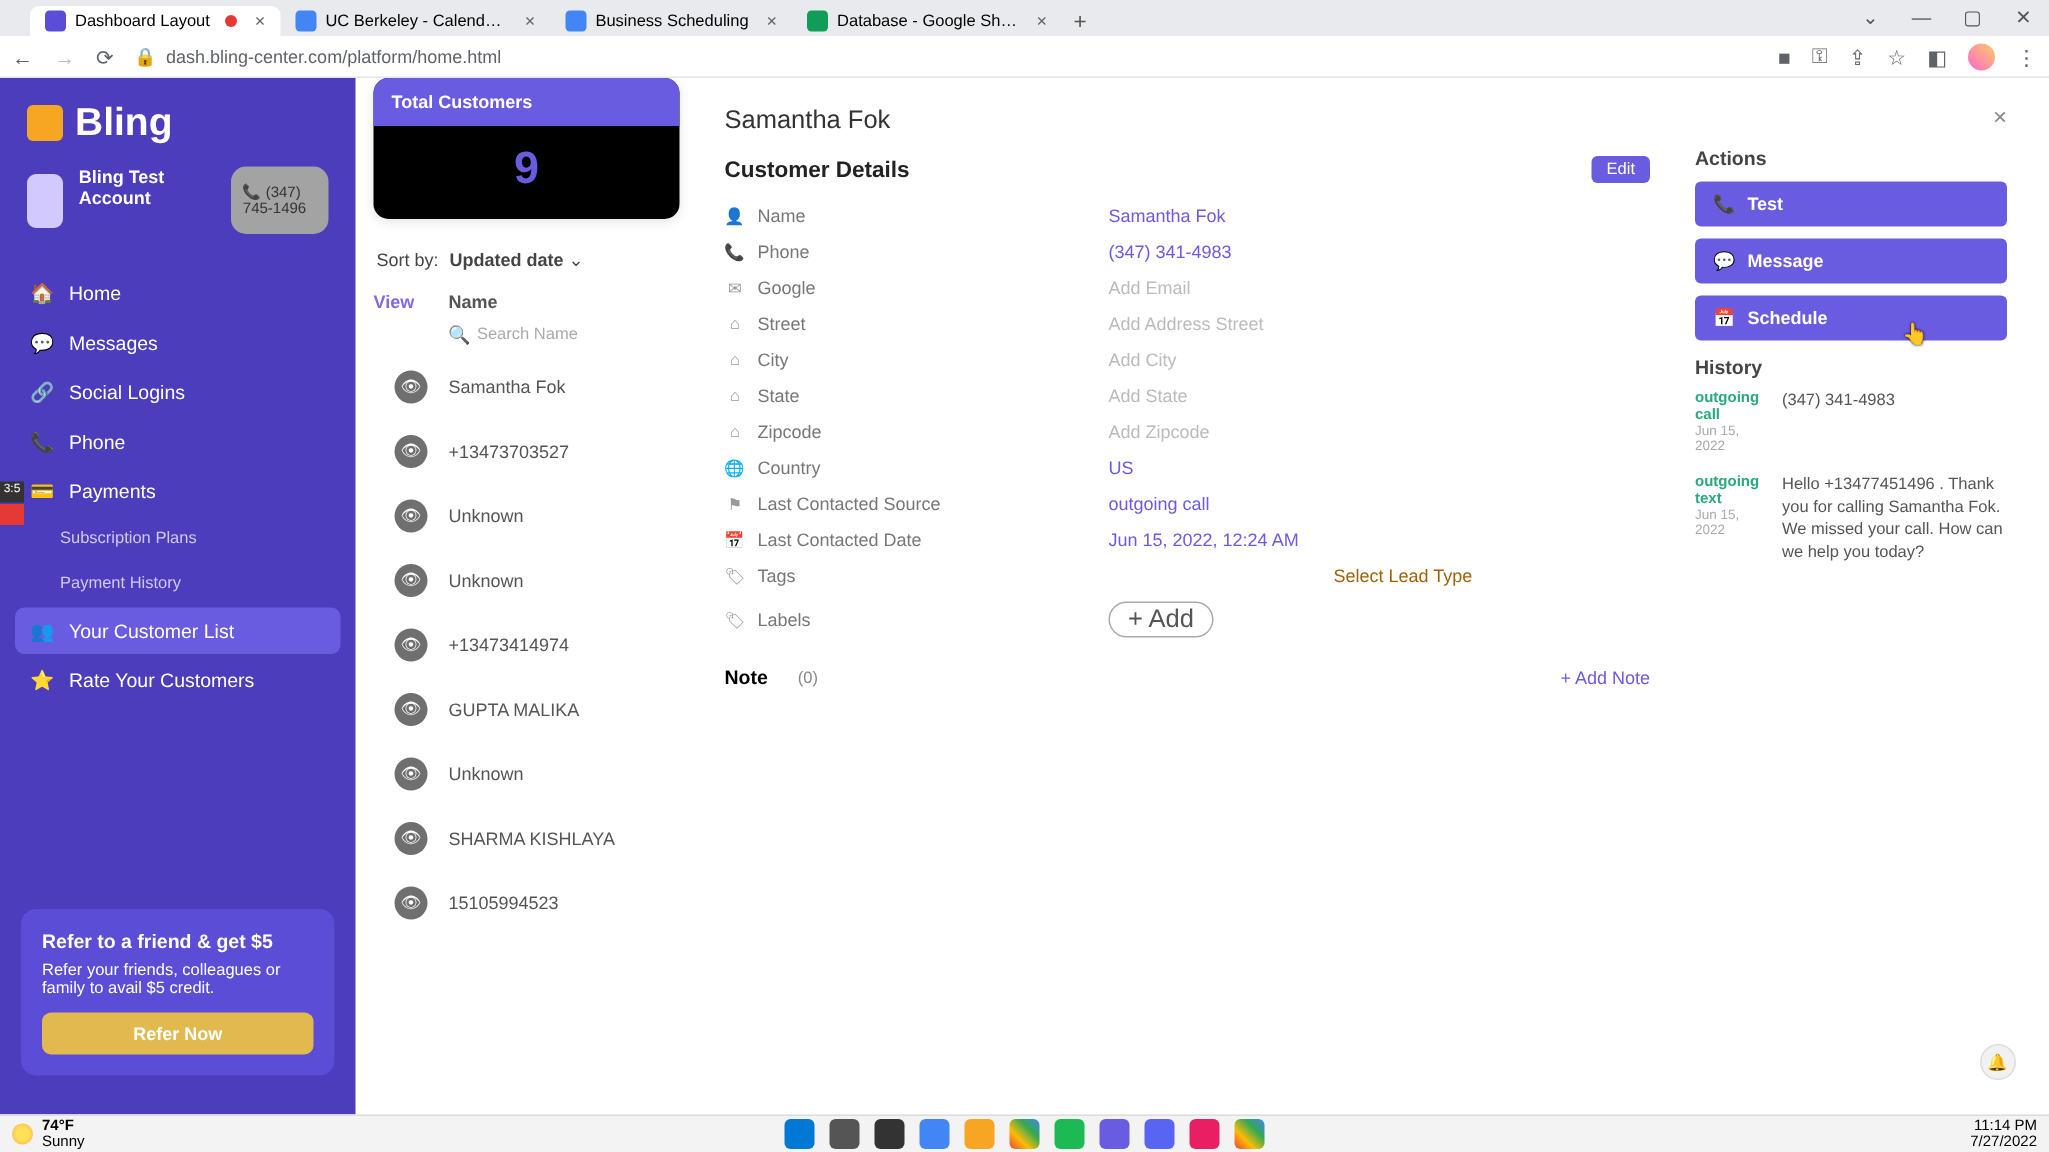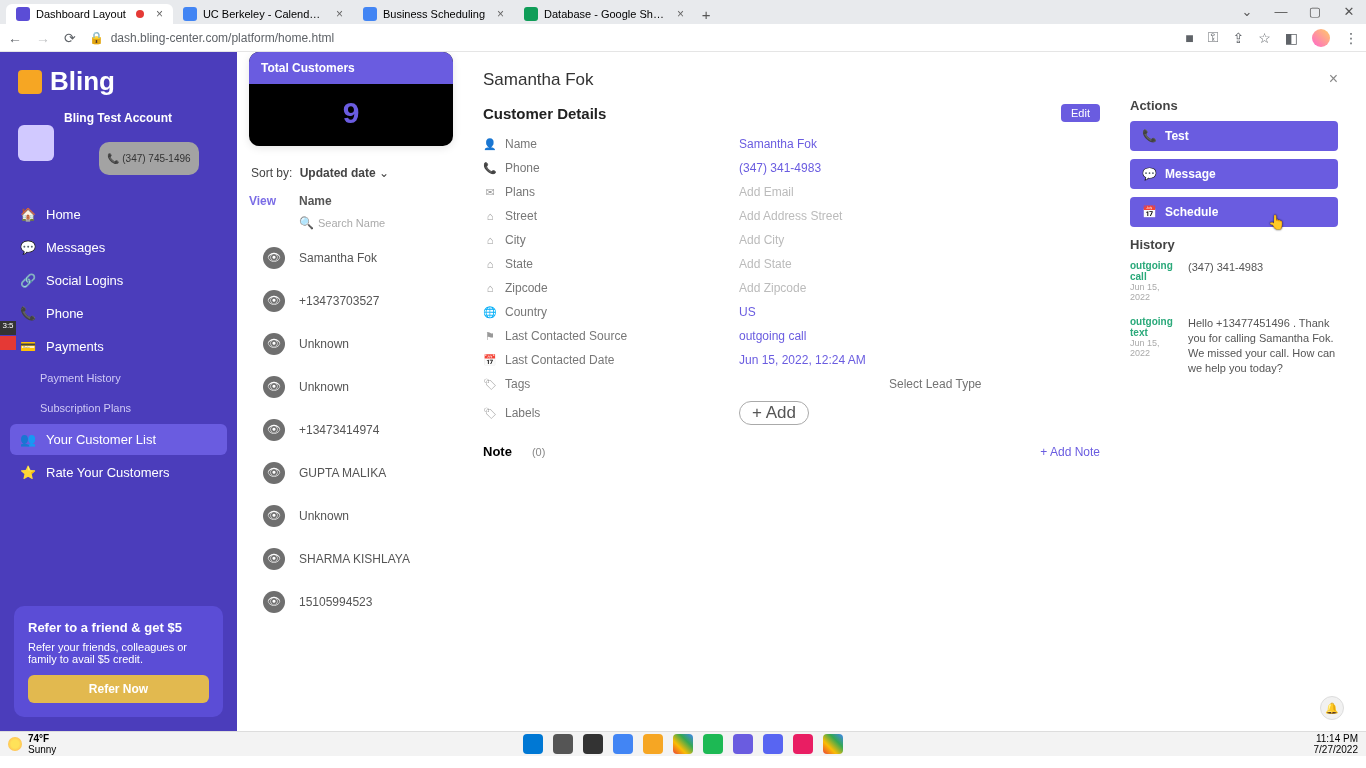--- a/index.html
+++ b/index.html
@@ -1,19 +1,19 @@
 <!DOCTYPE html>
 <html><head>
 <meta charset="utf-8">
 <style>
   * { box-sizing: border-box; margin: 0; padding: 0; font-family: "Segoe UI", Arial, sans-serif; }
   body { width: 1366px; height: 768px; overflow: hidden; background: #fff; position: relative; }
 
   
-  .browser-tabs { height: 24px; background: #e8eaed; display: flex; align-items: stretch; padding-left: 6px; padding-top: 4px; }
+  .browser-tabs { height: 24px; background: #e8eaed; display: flex; align-items: stretch; padding-left: 20px; padding-top: 4px; }
   .tab { display: flex; align-items: center; padding: 0 10px; border-radius: 6px 6px 0 0; font-size: 11px; gap: 6px; max-width: 180px; min-width: 0; cursor: default; }
   .tab.active { background: #fff; }
   .tab .favicon { width: 14px; height: 14px; border-radius: 3px; background: #5b4dd6; display: inline-block; flex: none; }
   .tab .favicon.g { background: #0f9d58; }
   .tab .favicon.b { background: #4285f4; }
   .tab .title { white-space: nowrap; overflow: hidden; text-overflow: ellipsis; }
   .tab .close { font-size: 12px; color: #666; margin-left: 6px; }
   .tab .rec { width: 8px; height: 8px; background: #e53935; border-radius: 50%; display: inline-block; margin-left: 4px; }
   .newtab { width: 24px; display: flex; align-items: center; justify-content: center; font-size: 15px; color: #555; }
   .win-controls { margin-left: auto; display: flex; }
@@ -26,21 +26,21 @@
   .avatar-ic { width: 18px; height: 18px; border-radius: 50%; background: linear-gradient(45deg,#f6c,#fc6); display: inline-block; }
 
   
   .app { display: flex; height: 691px; }
 
   .sidebar { width: 237px; background: #4b3dbb; color: #fff; display: flex; flex-direction: column; padding-bottom: 12px; }
   .brand { display: flex; align-items: center; gap: 8px; padding: 14px 18px 10px; font-size: 26px; font-weight: 700; }
   .brand .logo { width: 24px; height: 24px; background: #f6a623; border-radius: 4px; position: relative; }
   .profile { display: flex; align-items: center; gap: 10px; padding: 4px 18px 14px; }
   .profile .pic { width: 36px; height: 36px; background: #d1c9ff; border-radius: 6px; }
-  .profile .info { display: flex; flex-direction: column; gap: 17px; }
+  .profile .info { display: flex; flex-direction: row; gap: 3px; }
   .profile .name { font-size: 12px; font-weight: 600; }
   .profile .badge { background: #a3a3a3; color: #333; border-radius: 10px; padding: 11px 8px; font-size: 10px; width: fit-content; margin-left: 35px; }
 
   .nav { display: flex; flex-direction: column; padding: 10px 10px 0; gap: 2px; }
   .nav-item { display: flex; align-items: center; gap: 10px; padding: 8px 10px; font-size: 13px; border-radius: 6px; cursor: pointer; }
   .nav-item.active { background: #6a5ce0; }
   .nav-item.sub { padding-left: 30px; font-size: 11px; color: #cfc9f6; }
   .nav-item .ic { width: 16px; text-align: center; font-size: 13px; }
   .nav-item .ic.o { color: #f6a623; }
 
@@ -84,21 +84,21 @@
   .detail-left h2 { font-size: 17px; font-weight: 400; color: #333; margin-bottom: 14px; }
   .section-h { display: flex; align-items: center; margin-bottom: 10px; }
   .section-h h3 { font-size: 15px; font-weight: 700; color: #222; }
   .edit-btn { margin-left: auto; background: #6a5ce0; color: #fff; font-size: 11px; padding: 3px 10px; border-radius: 4px; cursor: pointer; }
 
   .field-row { display: flex; align-items: center; padding: 5px 0; font-size: 12px; }
   .field-row .lbl { width: 256px; color: #777; display: flex; align-items: center; gap: 8px; }
   .field-row .lbl .fi { width: 14px; color: #999; font-size: 11px; text-align: center; }
   .field-row .val { color: #6a5ce0; }
   .field-row .val.ph { color: #bbb; }
-  .field-row .val.dark { color: #737373; }
+  .field-row .val.dark { color: #a16207; }
   .add-pill { border: 1px solid #aaa; border-radius: 12px; font-size: 17px; padding: 1px 12px; color: #555; cursor: pointer; }
 
   .note-h { display: flex; align-items: center; margin-top: 14px; gap: 16px; }
   .note-h b { font-size: 13px; }
   .note-h span { font-size: 11px; color: #888; margin-left: 4px; }
   .note-h .add { margin-left: auto; color: #6a5ce0; font-size: 12px; cursor: pointer; }
 
   
   .actions { width: 208px; }
   .close-x { text-align: right; font-size: 16px; color: #888; cursor: pointer; margin-bottom: 10px; }
@@ -107,21 +107,21 @@
   .cursor-hand { position: absolute; right: 52px; bottom: -3px; font-size: 14px; color: #fff; text-shadow: 0 0 2px #000; }
 
   .hist h4 { margin: 10px 0 8px; }
   .hist-item { display: flex; gap: 8px; margin-bottom: 14px; }
   .hist-tag { font-size: 10px; color: #2aa97a; font-weight: 600; }
   .hist-date { font-size: 9px; color: #aaa; }
   .hist-left { width: 50px; flex: none; }
   .hist-body { font-size: 11px; color: #555; line-height: 1.35; flex: 1; }
 
   
-  .taskbar { position: absolute; bottom: 12px; left: 0; right: 0; height: 25px; background: #f3f3f3; border-top: 1px solid #ddd; display: flex; align-items: center; padding: 0 8px; font-size: 10px; }
+  .taskbar { position: absolute; bottom: 0; left: 0; right: 0; height: 25px; background: #f3f3f3; border-top: 1px solid #ddd; display: flex; align-items: center; padding: 0 8px; font-size: 10px; }
   .taskbar .wx { display: flex; align-items: center; gap: 6px; }
   .taskbar .sun { width: 14px; height: 14px; border-radius: 50%; background: radial-gradient(circle,#ffe259 40%,#ffa751); }
   .taskbar .center { position: absolute; left: 50%; transform: translateX(-50%); display: flex; gap: 10px; }
   .taskbar .center span { width: 20px; height: 20px; border-radius: 4px; display: inline-block; }
   .taskbar .time { margin-left: auto; text-align: right; line-height: 1.1; }
 
   .side-tag { position: absolute; left: 0; top: 321px; display: flex; flex-direction: column; gap: 1px; }
   .side-tag span { width: 16px; height: 14px; background: #000; color: #fff; font-size: 8px; text-align: center; }
   .side-tag span:first-child { background: #333; }
   .notif-dot { position: absolute; right: 22px; bottom: 48px; width: 24px; height: 24px; border-radius: 50%; background: #f1f1f1; border: 1px solid #ddd; display: flex; align-items: center; justify-content: center; font-size: 11px; color: #e53935; }
@@ -207,24 +207,24 @@
         </div>
       <div class="nav-item">
           <span class="ic o">📞</span>
           <span>Phone</span>
         </div>
       <div class="nav-item">
           <span class="ic o">💳</span>
           <span>Payments</span>
         </div>
       <div class="nav-item sub">
+          <span>Subscription Plans</span>
+        </div>
+      <div class="nav-item sub">
           <span>Payment History</span>
-        </div>
-      <div class="nav-item sub">
-          <span>Subscription Plans</span>
         </div>
       <div class="nav-item active">
           <span class="ic">👥</span>
           <span>Your Customer List</span>
         </div>
       <div class="nav-item">
           <span class="ic o">⭐</span>
           <span>Rate Your Customers</span>
         </div>
     </div>
@@ -332,21 +332,21 @@
               <div class="field-row">
                 <div class="lbl">
                   <span class="fi">📞</span>
                   <span>Phone</span>
                 </div>
                 <span class="val">(347) 341-4983</span>
               </div>
               <div class="field-row">
                 <div class="lbl">
                   <span class="fi">✉</span>
-                  <span>Plans</span>
+                  <span>Google</span>
                 </div>
                 <span class="val ph">Add Email</span>
               </div>
               <div class="field-row">
                 <div class="lbl">
                   <span class="fi">⌂</span>
                   <span>Street</span>
                 </div>
                 <span class="val ph">Add Address Street</span>
               </div>

